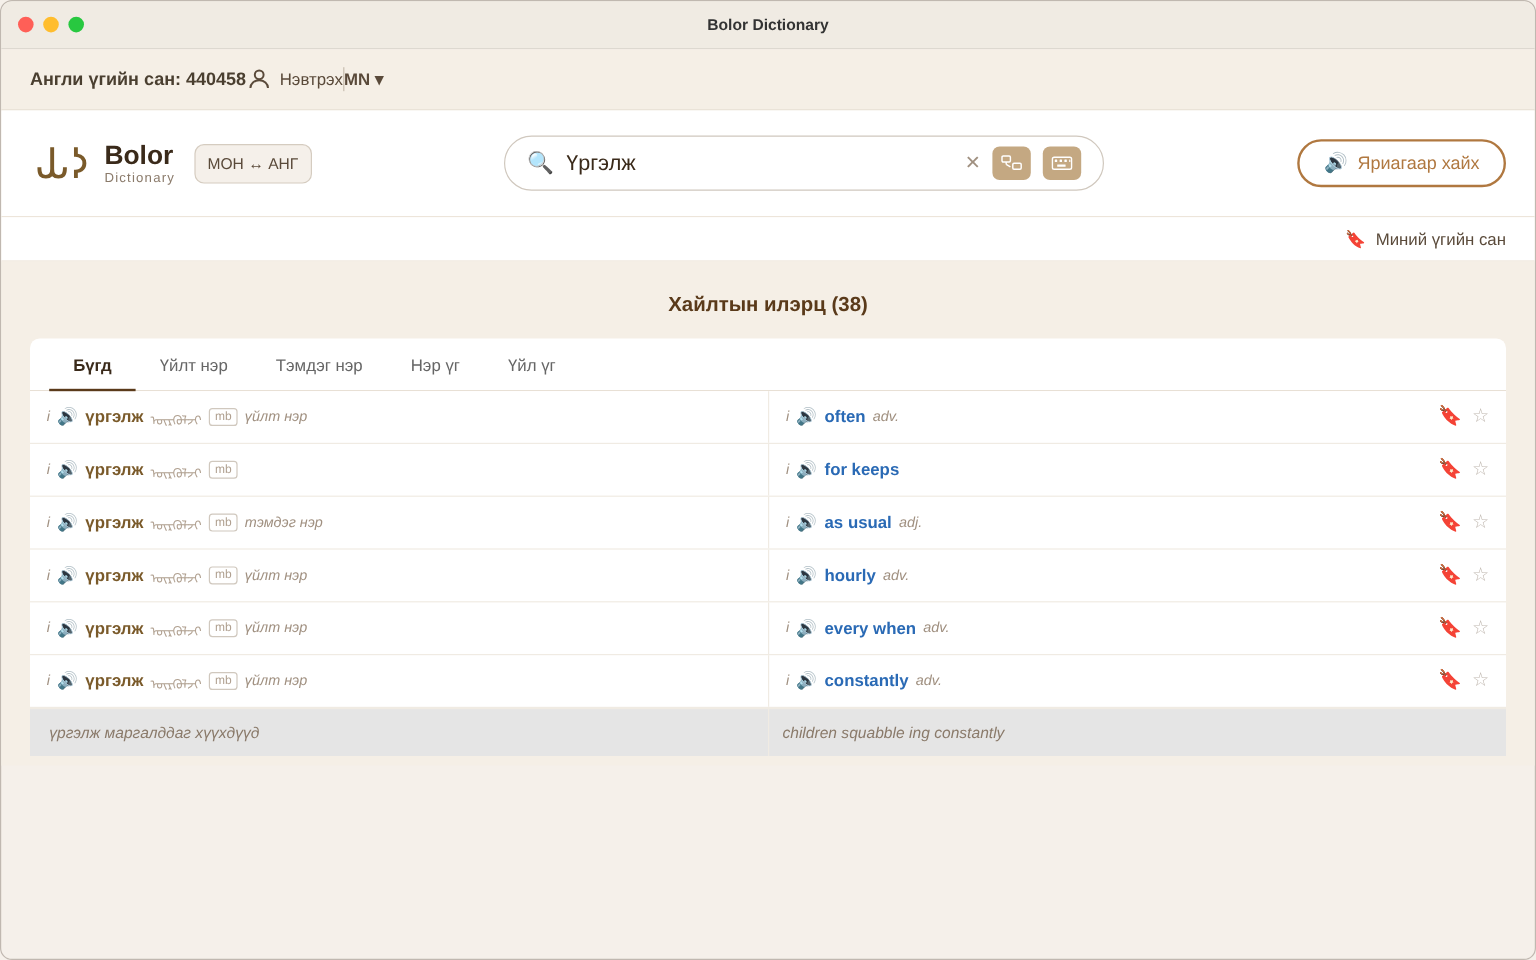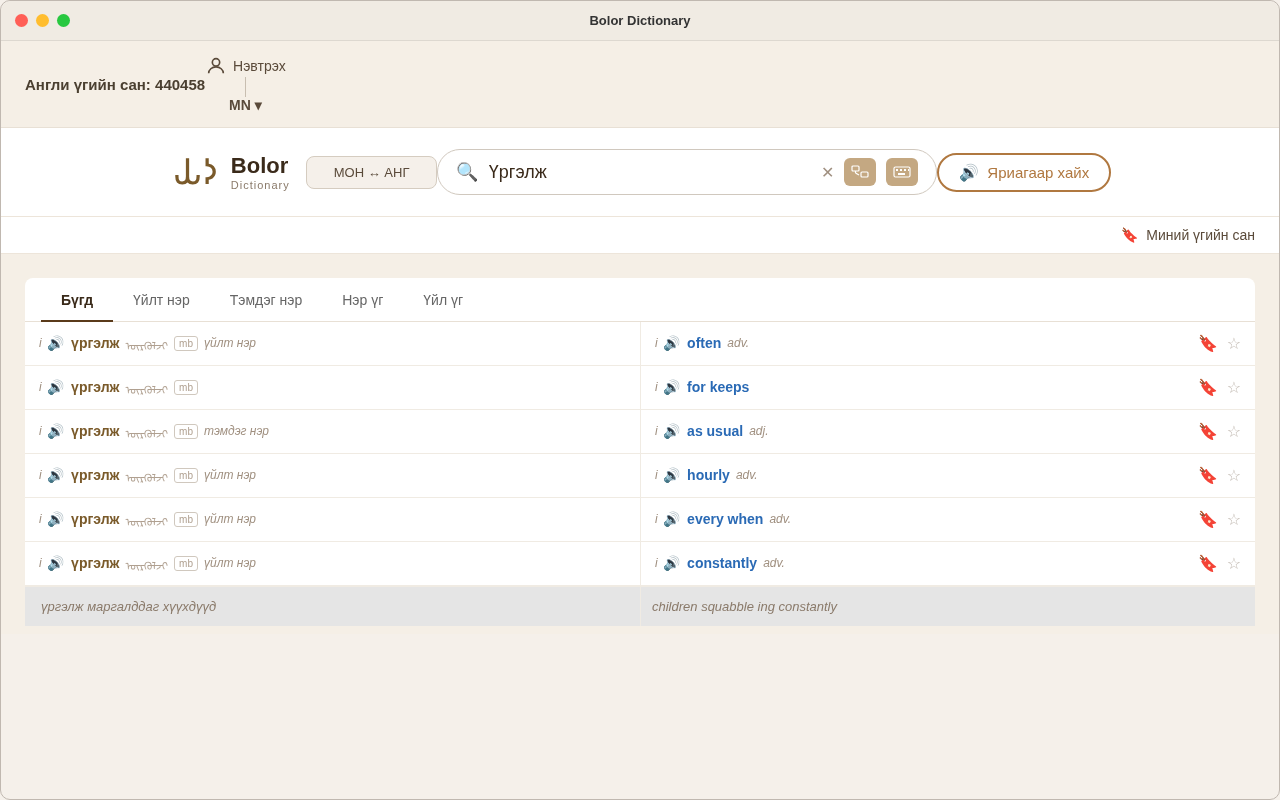--- a/index.html
+++ b/index.html
@@ -56,21 +56,20 @@
     .header-left {
       font-size: 15px;
       color: #4a3f30;
     }
     .header-left span {
       font-weight: 700;
     }
     .header-right {
       display: flex;
       align-items: center;
-      flex-direction: column;
     }
     .user-icon-wrap {
       display: flex;
       align-items: center;
       gap: 6px;
       color: #5a4a3a;
       font-size: 14px;
     }
     .user-icon {
       width: 22px; height: 22px;
@@ -88,21 +87,21 @@
       color: #5a4a3a;
       cursor: pointer;
     }
 
     
     .search-area {
       background: white;
       padding: 18px 24px;
       display: flex;
       align-items: center;
-      justify-content: center;
+      justify-content: space-between;
       border-bottom: 1px solid #ede5da;
     }
     .search-left {
       display: flex;
       align-items: center;
       gap: 16px;
     }
     .logo-wrap {
       display: flex;
       align-items: center;
@@ -118,21 +117,21 @@
     }
     .logo-text .sub {
       font-size: 11px;
       color: #8a7a6a;
       letter-spacing: 1px;
     }
     .lang-switch {
       background: #f5f0ea;
       border: 1px solid #d5ccc0;
       border-radius: 8px;
-      padding: 8px 27px;
+      padding: 8px 10px;
       font-size: 13px;
       color: #5a4a3a;
       cursor: pointer;
       display: flex;
       align-items: center;
       gap: 6px;
     }
     .search-bar {
       display: flex;
       align-items: center;
@@ -409,20 +408,21 @@
 </div>
 
 <div class="sub-header">
   <div class="bookmark-link">
     <span>🔖</span>
     <span>Миний үгийн сан</span>
   </div>
 </div>
 
 <div class="results-area">
+  <div class="results-title">Хайлтын илэрц (38)</div>
 
   <div class="results-table-wrap">
 
     <div class="tabs-row">
       <div class="tab active">Бүгд</div>
       <div class="tab">Үйлт нэр</div>
       <div class="tab">Тэмдэг нэр</div>
       <div class="tab">Нэр үг</div>
       <div class="tab">Үйл үг</div>
     </div>

